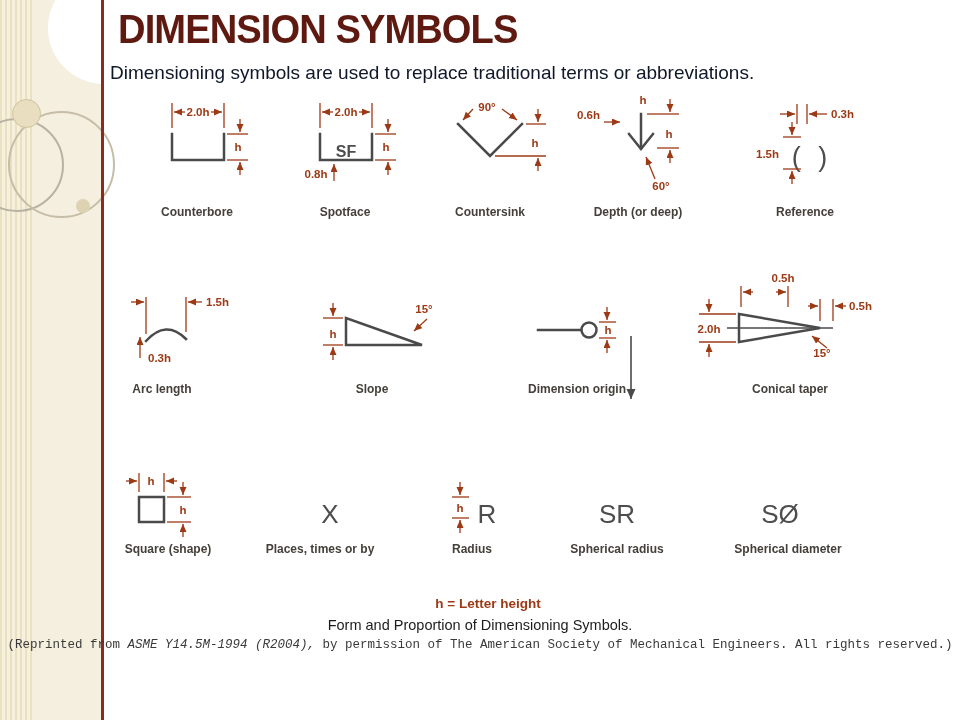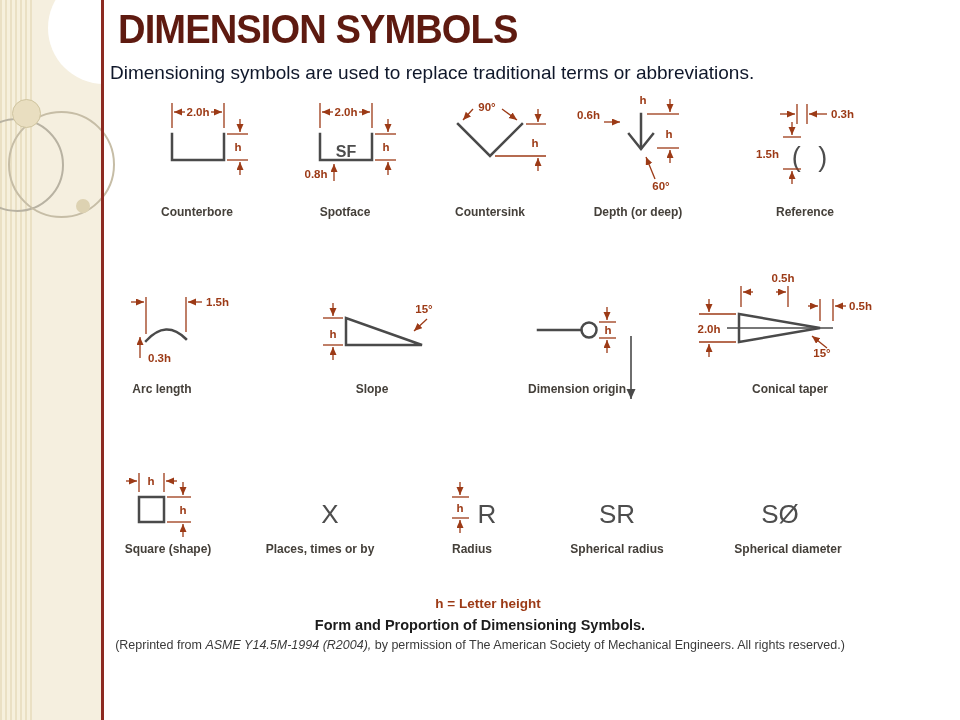--- a/index.html
+++ b/index.html
@@ -18,23 +18,23 @@
   .c-big{left:8px;top:111px;width:103px;height:103px;border:2px solid #c6bda6;background:transparent;}
   .c-small{left:12px;top:99px;width:27px;height:27px;background:#e9dec0;border:1px solid #cfc49f;}
   .c-tiny{left:76px;top:199px;width:14px;height:14px;background:#ddd2b2;}
   .divider{position:absolute;left:101px;top:0;width:3px;height:720px;background:#8c2a21;}
   
   .title-wrap{position:absolute;left:103px;top:6px;width:760px;text-align:left;}
   .title{display:inline-block;font-size:41px;font-weight:700;letter-spacing:-1px;
     color:#5e1a10;transform:scaleX(.93);transform-origin:50% 50%;white-space:nowrap;}
   .subtitle{position:absolute;left:110px;top:62px;font-size:19px;color:#0f172a;}
   .note-caption{position:absolute;left:0;right:0;top:617px;text-align:center;
-    font-size:14.5px;font-weight:700;color:#1c1c1c;}
+    font-size:14.5px;font-weight:400;color:#1c1c1c;}
   .credit{position:absolute;left:0;right:0;top:638px;text-align:center;
-    font-size:12.5px;color:#3a3a3a;}
+    font-size:12.5px;color:#3a3a3a;font-family:Liberation Mono, monospace;}
   
   svg.fig{position:absolute;left:0;top:0;}
   .sym{stroke:#4a4a4a;stroke-width:2.5;fill:none;stroke-linejoin:miter;stroke-linecap:square;}
   .symthin{stroke:#4a4a4a;stroke-width:1.6;fill:none;}
   .rl{stroke:#9c3a16;stroke-width:1.3;}
   .rd{fill:#9c3a16;font:700 11.5px "Liberation Sans", sans-serif;}
   .lbl{fill:#45403a;font:700 12px "Liberation Sans", sans-serif;}
   .glyph{fill:#4d4d4d;font:500 26px "Liberation Sans", sans-serif;}
   .sf{fill:#4d4d4d;font:700 16px "Liberation Sans", sans-serif;}
   .parens{fill:#4d4d4d;font:400 27px "Liberation Sans", sans-serif;letter-spacing:5px;}

